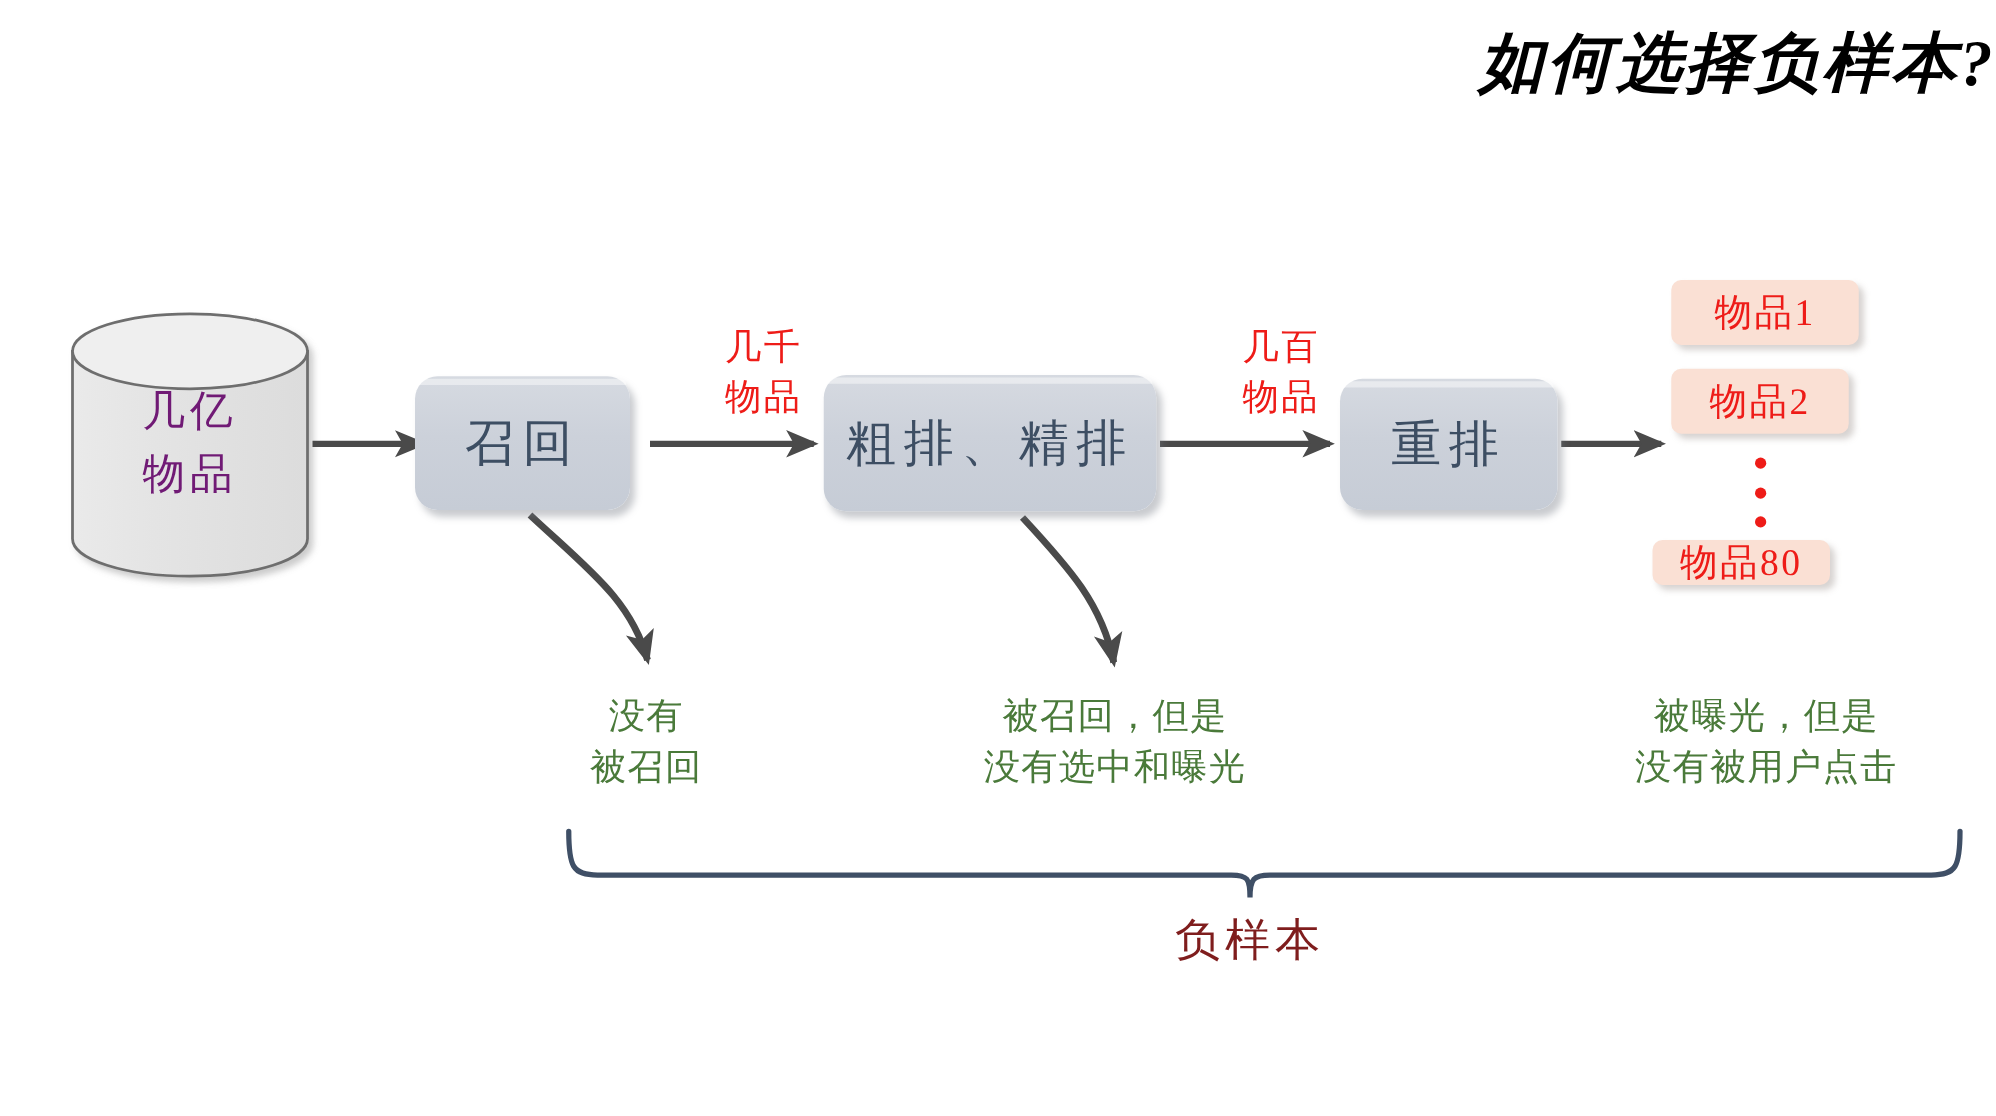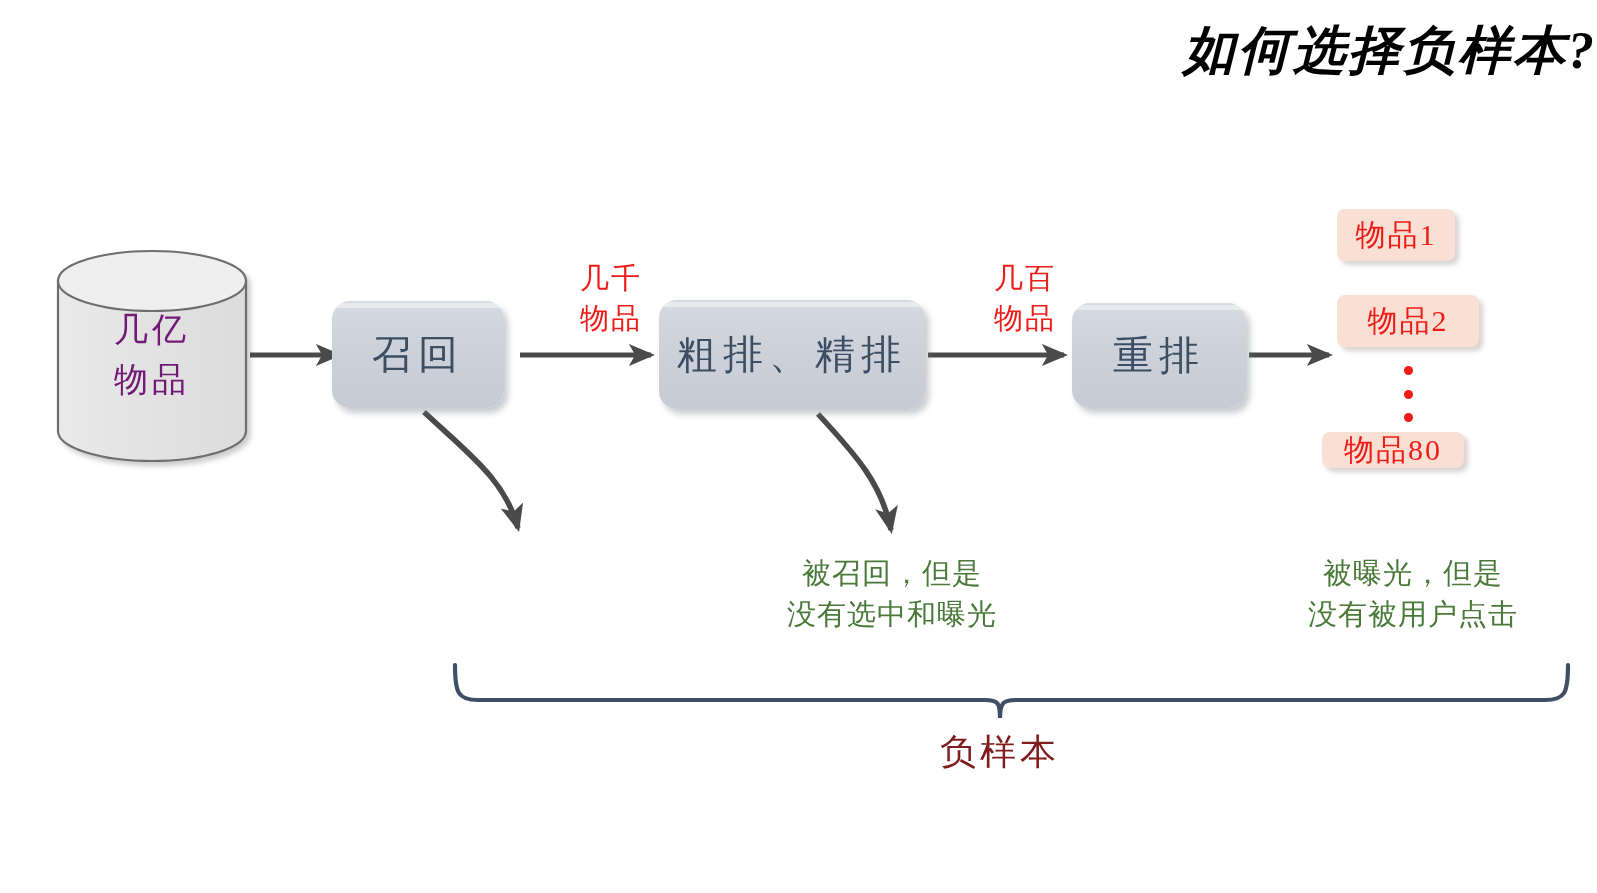--- a/index.html
+++ b/index.html
@@ -76,21 +76,21 @@
     box-shadow: 4px 4px 5px rgba(150,140,135,0.38);
     display: flex;
     align-items: center;
     justify-content: center;
     color: #ee1c18;
     font-family: "Liberation Serif", "DejaVu Serif", serif;
     font-size: 30px;
     letter-spacing: 2px;
     white-space: nowrap;
   }
-  #item-1  { left: 1337px; top: 209px; width: 118px; height: 52px; }
+  #item-1  { left: 1337px; top: 224px; width: 150px; height: 52px; }
   #item-2  { left: 1337px; top: 295px; width: 142px; height: 52px; }
   #item-80 { left: 1322px; top: 432px; width: 142px; height: 36px; }
 
   #item-ellipsis {
     position: absolute;
     left: 1337px;
     top: 366px;
     width: 142px;
     height: 56px;
     display: flex;
@@ -253,20 +253,24 @@
   </div>
   <div id="item-ellipsis">
     <span></span>
     <span></span>
     <span></span>
   </div>
   <div class="item-box" id="item-80">
     <span>物品80</span>
   </div>
 
+  <div class="note" id="note-1">
+    <div>没有</div>
+    <div>被召回</div>
+  </div>
 
   <div class="note" id="note-2">
     <div>被召回，但是</div>
     <div>没有选中和曝光</div>
   </div>
 
   <div class="note" id="note-3">
     <div>被曝光，但是</div>
     <div>没有被用户点击</div>
   </div>

